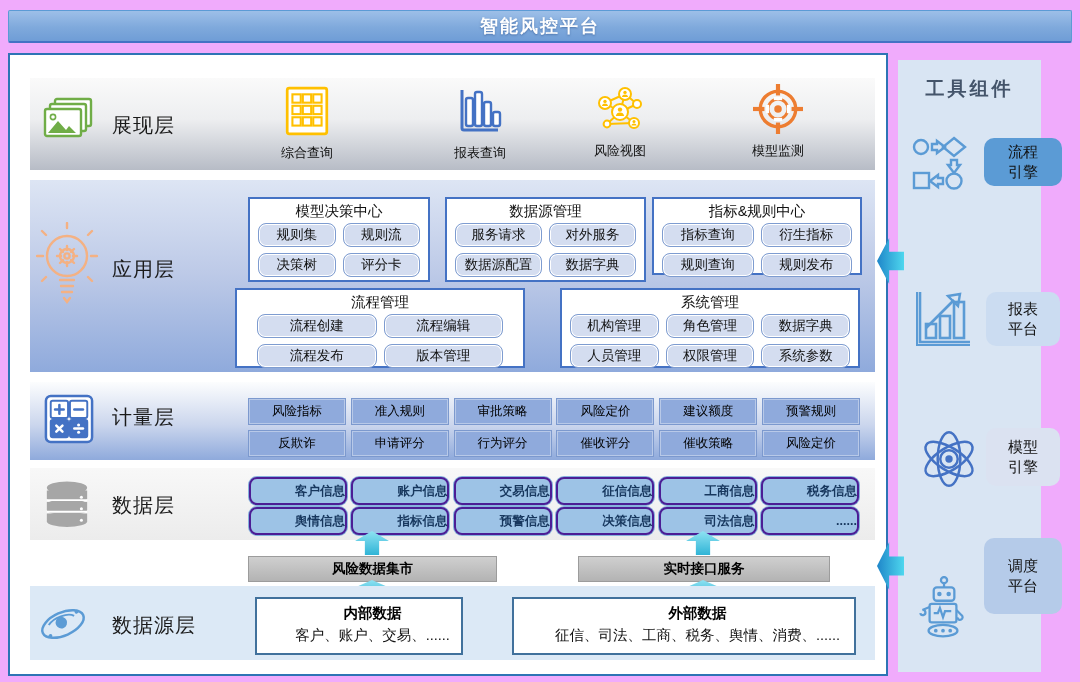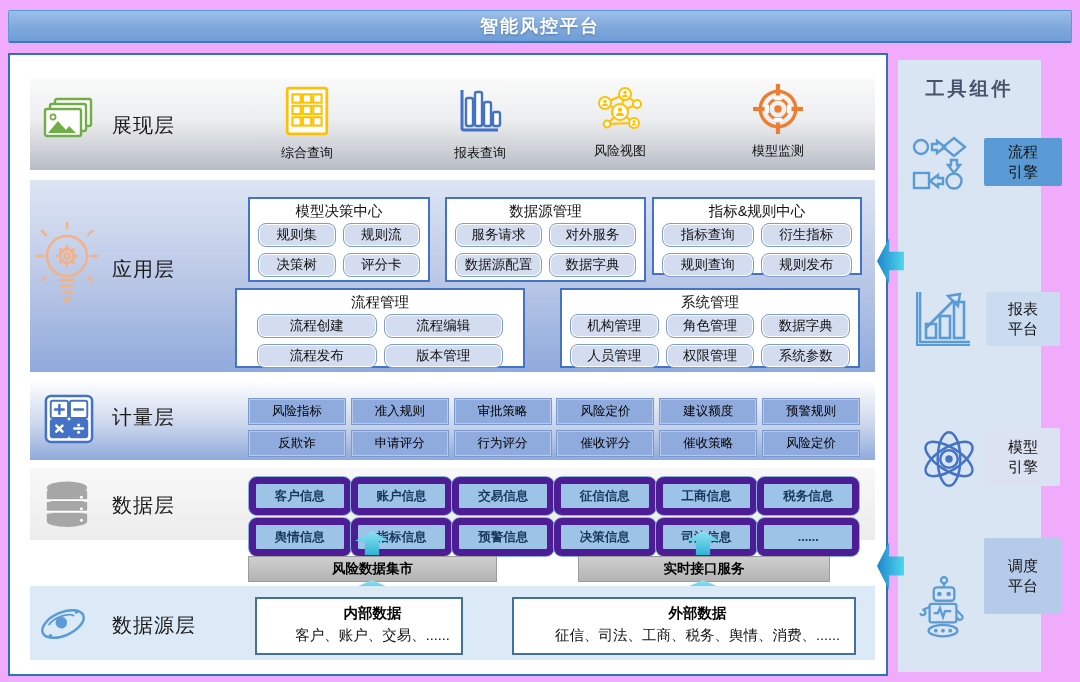--- a/index.html
+++ b/index.html
@@ -15,21 +15,21 @@
   #titlebar .t{color:#fff;font-size:18px;font-weight:bold;letter-spacing:2px;
     text-shadow:0 1px 2px rgba(46,84,142,.6);}
 
   
   #mainbox{left:8px;top:53px;width:876px;height:619px;background:#fff;border:2px solid #2E74B5;}
 
   
   #sidebar{left:898px;top:60px;width:143px;height:612px;background:#D9E5F3;}
   .side-title{position:absolute;left:0;top:16px;width:100%;text-align:center;
     font-size:19px;font-weight:bold;color:#44546A;letter-spacing:3px;}
-  .tool-btn{position:absolute;border-radius:2px;display:flex;align-items:center;justify-content:center;}
+  .tool-btn{position:absolute;border-radius:10px;display:flex;align-items:center;justify-content:center;}
   .tool-btn span{display:block;width:32px;font-size:15px;line-height:1.35;color:#111;
     word-break:break-all;text-align:center;}
 
   
   .band{position:absolute;left:30px;width:845px;}
   #band-pres{top:78px;height:92px;background:linear-gradient(180deg,#FAFAFA 0%,#EDEEF0 45%,#B7BCC6 100%);}
   #band-app{top:180px;height:192px;background:linear-gradient(180deg,#DDE5F4 0%,#BCC9E7 50%,#8FAADC 100%);}
   #band-meas{top:382px;height:78px;background:linear-gradient(180deg,#FCFDFE 0%,#CBD6ED 55%,#8FAADC 100%);}
   #band-data{top:468px;height:72px;background:linear-gradient(180deg,#F8F8F8,#ECECEC);}
   #band-src{top:586px;height:74px;background:#DCE9F6;}
@@ -45,22 +45,22 @@
   .ggrid{display:grid;gap:6px 7px;padding:2px 8px 6px;}
   .c2{grid-template-columns:1fr 1fr;}
   .c3{grid-template-columns:1fr 1fr 1fr;}
   .gpill{display:block;height:22px;line-height:22px;text-align:center;font-size:13.5px;color:#111;
     background:#D4DDF0;border:1px solid #7E9CD0;border-radius:8px;box-shadow:inset 0 0 0 1px #fff;}
 
   
   .prow{position:absolute;left:249px;width:610px;display:flex;justify-content:space-between;}
   .mpill{width:94px;height:23px;line-height:23px;text-align:center;font-size:12.5px;color:#000;
     background:#8FAADC;border:1px solid #B8C9E8;box-shadow:0 0 0 1px #7C99CE;}
-  .dpill{width:94px;height:24px;line-height:24px;text-align:center;font-size:12.5px;font-weight:bold;color:#17375E;
-    background:#9DC3E6;border:7px solid #4c1d95;border-radius:8px;box-shadow:0 0 0 1px #86B2DC;}
+  .dpill{width:94px;height:24px;line-height:24px;text-align:right;font-size:12.5px;font-weight:bold;color:#17375E;
+    background:#9DC3E6;border:2px solid #4c1d95;border-radius:8px;box-shadow:0 0 0 1px #86B2DC;}
 
   
   .conn-bar{position:absolute;height:24px;background:linear-gradient(180deg,#CFCFCF,#B3B3B3);
     border:1px solid #9c9c9c;display:flex;align-items:center;justify-content:center;
     font-size:13.5px;font-weight:bold;color:#000;}
   .arrow-up{position:absolute;background:linear-gradient(180deg,#8FE2F2 0%,#2FB4D6 100%);
     clip-path:polygon(50% 0,100% 42%,71% 42%,71% 100%,29% 100%,29% 42%,0 42%);}
   .arrow-left{position:absolute;background:linear-gradient(90deg,#1F86C9,#4ED7EE);
     clip-path:polygon(100% 30%,45% 30%,45% 0,0 50%,45% 100%,45% 70%,100% 70%);}
 
@@ -289,21 +289,21 @@
   <div class="layer-label abs" style="top:492px">数据层</div>
 
   <div class="prow" style="top:477px">
     <span class="dpill">客户信息</span>
     <span class="dpill">账户信息</span>
     <span class="dpill">交易信息</span>
     <span class="dpill">征信信息</span>
     <span class="dpill">工商信息</span>
     <span class="dpill">税务信息</span>
   </div>
-  <div class="prow" style="top:518px">
+  <div class="prow" style="top:507px">
     <span class="dpill">舆情信息</span>
     <span class="dpill">指标信息</span>
     <span class="dpill">预警信息</span>
     <span class="dpill">决策信息</span>
     <span class="dpill">司法信息</span>
     <span class="dpill">......</span>
   </div>
 
   <div class="arrow-up abs" style="left:355px;top:531px;width:34px;height:24px"></div>
   <div class="arrow-up abs" style="left:686px;top:531px;width:34px;height:24px"></div>

